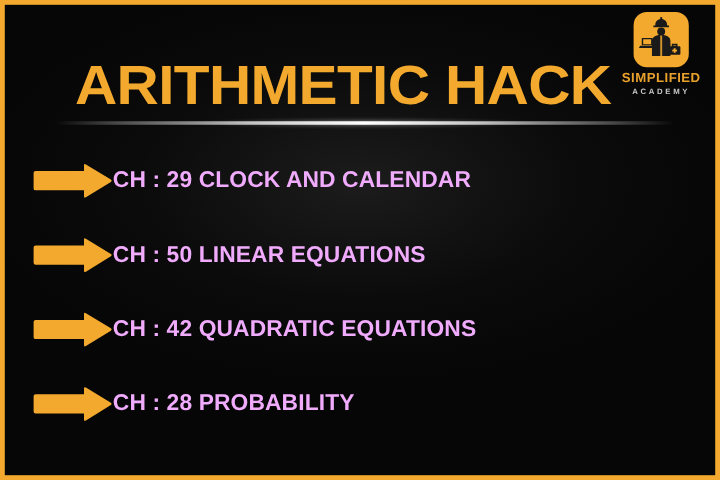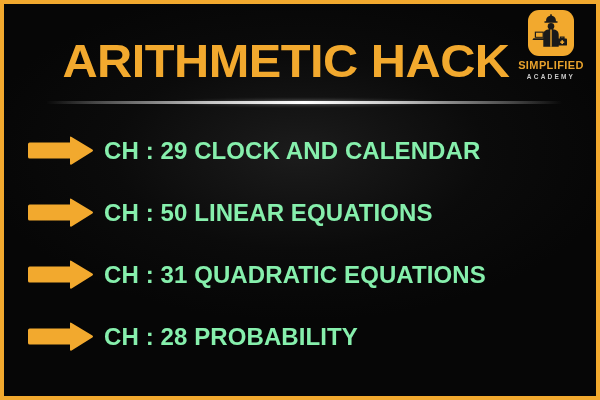--- a/index.html
+++ b/index.html
@@ -26,21 +26,21 @@
                 rgba(46,46,46,0.55) 0%,
                 rgba(20,20,20,0.35) 45%,
                 rgba(0,0,0,0) 78%);
     pointer-events: none;
     z-index: 0;
   }
 
   
   .header {
     position: absolute;
-    left: 0; right: 0; top: 6px;
+    left: 0; right: 0; top: 16px;
     height: 104px;
     z-index: 2;
     padding-left: 46px;
   }
   .title {
     position: absolute;
     left: 52px;
     top: 24px;
     width: 460px;
     margin: 0;
@@ -141,24 +141,23 @@
     align-items: center;
   }
   .arrow {
     flex: 0 0 auto;
     margin-left: 22px;
     width: 68px;
     height: 30px;
     display: block;
   }
   .row-label {
-    margin-left: 10px;
-    font-size: 24px;
-    font-weight: 700;
-    color: #86efac;
+    font-size: 19px;
+    font-weight: 700;
+    color: #f0abfc;
     letter-spacing: 0.1px;
     white-space: nowrap;
     font-family: "Liberation Sans", sans-serif;
   }
 </style>
 </head>
 <body>
 
 <div id="poster">
 
@@ -211,21 +210,21 @@
       <svg class="arrow" viewBox="0 0 68 30">
         <path d="M2 8.2 Q2 6.6 3.7 6.6 L44 6.6 L44 1.6 Q44 0 45.6 1.0 L66.4 13.6 Q67.8 14.6 66.4 15.6 L45.6 28.4 Q44 29.4 44 27.6 L44 22.6 L3.7 22.6 Q2 22.6 2 21.0 Z" fill="#F2A92E"></path>
       </svg>
       <span class="row-label">CH : 50 LINEAR EQUATIONS</span>
     </div>
 
     <div class="row">
       <svg class="arrow" viewBox="0 0 68 30">
         <path d="M2 8.2 Q2 6.6 3.7 6.6 L44 6.6 L44 1.6 Q44 0 45.6 1.0 L66.4 13.6 Q67.8 14.6 66.4 15.6 L45.6 28.4 Q44 29.4 44 27.6 L44 22.6 L3.7 22.6 Q2 22.6 2 21.0 Z" fill="#F2A92E"></path>
       </svg>
-      <span class="row-label">CH : 31 QUADRATIC EQUATIONS</span>
+      <span class="row-label">CH : 42 QUADRATIC EQUATIONS</span>
     </div>
 
     <div class="row">
       <svg class="arrow" viewBox="0 0 68 30">
         <path d="M2 8.2 Q2 6.6 3.7 6.6 L44 6.6 L44 1.6 Q44 0 45.6 1.0 L66.4 13.6 Q67.8 14.6 66.4 15.6 L45.6 28.4 Q44 29.4 44 27.6 L44 22.6 L3.7 22.6 Q2 22.6 2 21.0 Z" fill="#F2A92E"></path>
       </svg>
       <span class="row-label">CH : 28 PROBABILITY</span>
     </div>
 
   </div>

